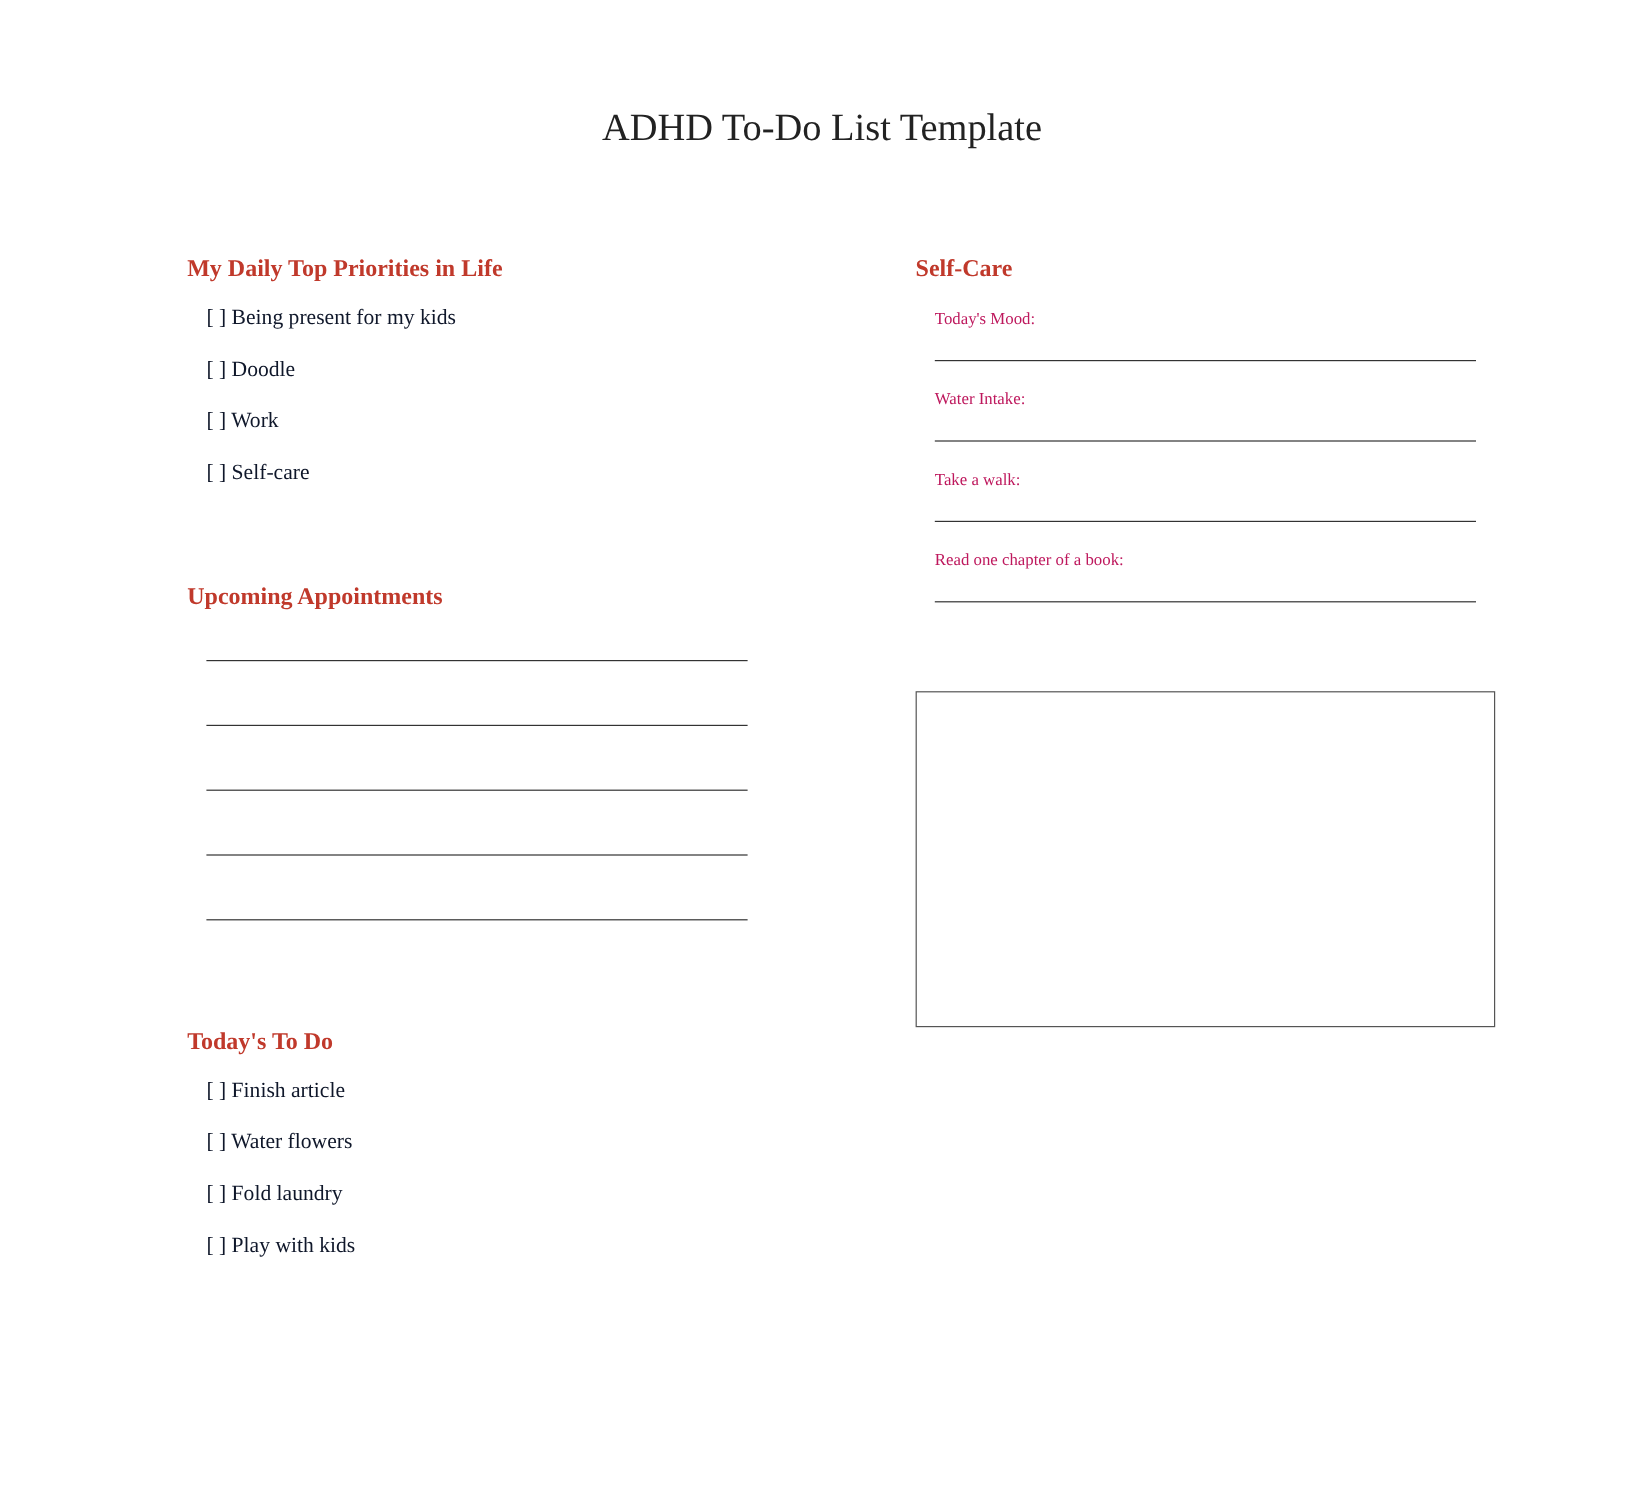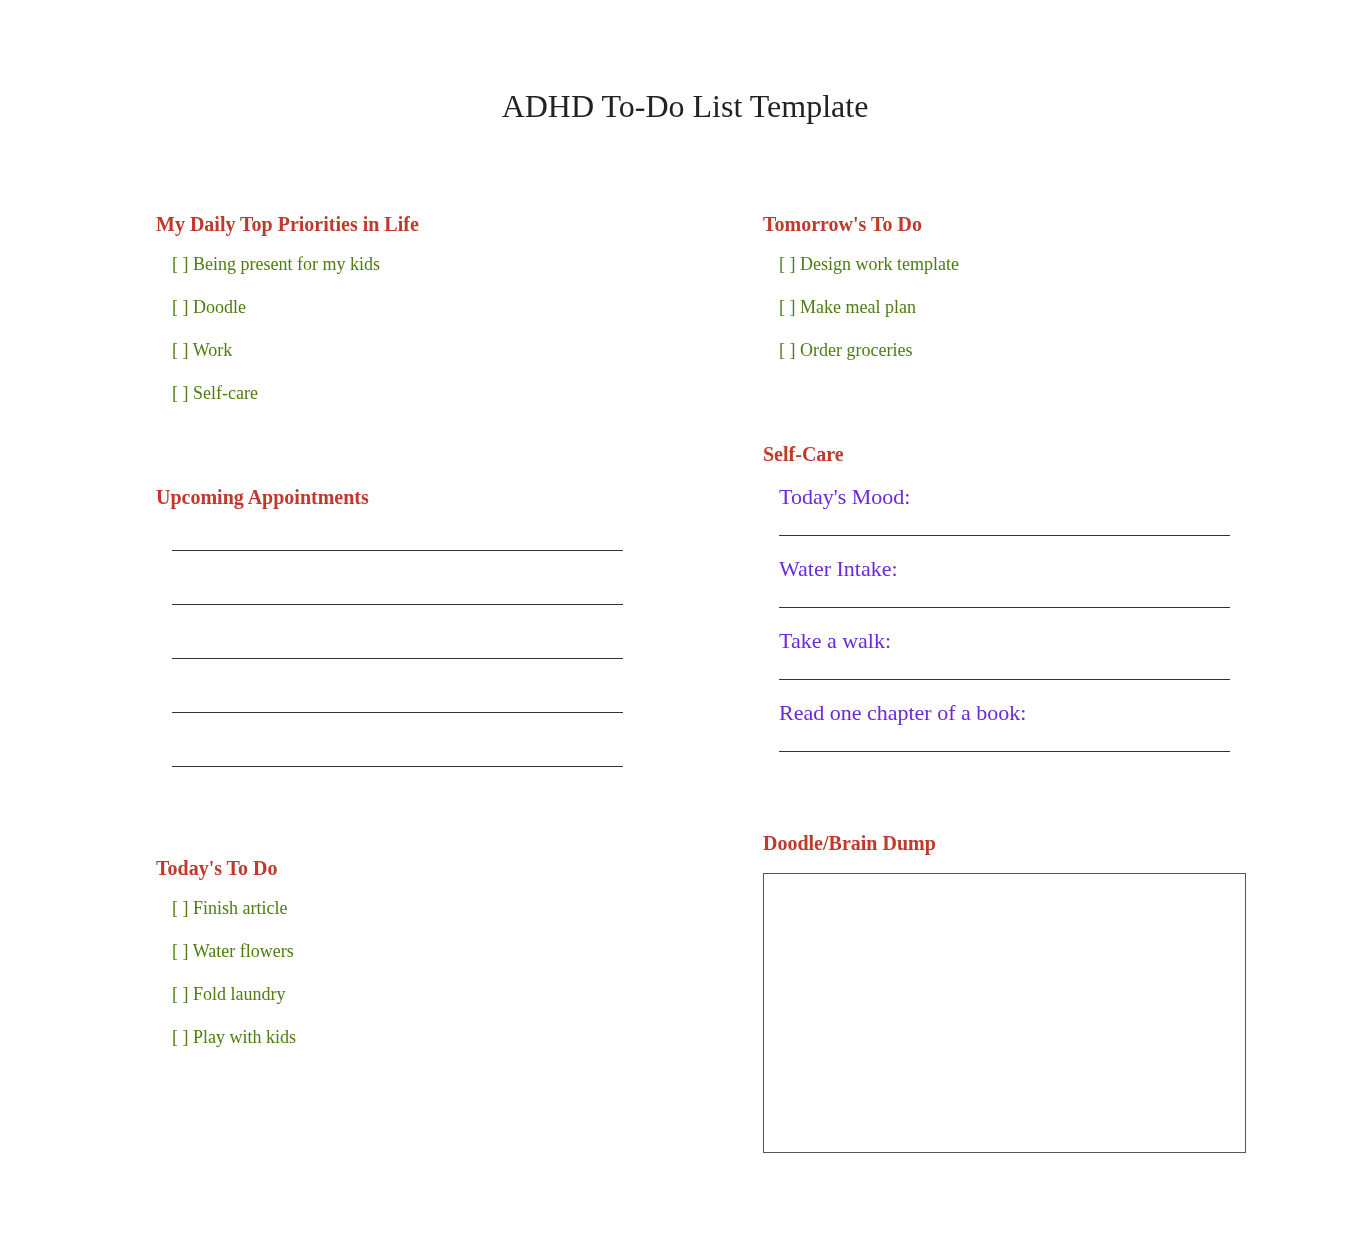--- a/index.html
+++ b/index.html
@@ -40,21 +40,21 @@
     .section-heading {
       color: #c0392b;
       font-weight: bold;
       font-size: 20px;
       margin-bottom: 18px;
     }
 
     .checklist-item {
       margin-bottom: 22px;
       font-size: 18px;
-      color: #4d7c0f;
+      color: #0f172a;
     }
 
     .section-block {
       margin-bottom: 28px;
     }
 
     .appointments-lines {
       margin-top: 10px;
     }
 
@@ -81,22 +81,22 @@
       height: 280px;
       margin-top: 10px;
       background: #fff;
     }
 
     .field-row {
       margin-bottom: 10px;
     }
 
     .field-row-label {
-      font-size: 22px;
-      color: #6d28d9;
+      font-size: 14px;
+      color: #be185d;
     }
 
     .field-underline {
       display: block;
       border: none;
       border-bottom: 1.5px solid #333;
       width: 100%;
       height: 24px;
       background: transparent;
       font-size: 18px;
@@ -142,28 +142,20 @@
         <div class="checklist-item">[ ] Water flowers</div>
         <div class="checklist-item">[ ] Fold laundry</div>
         <div class="checklist-item">[ ] Play with kids</div>
       </div>
     </div>
 
   </div>
 
   <div class="right-col">
 
-    <div class="section-block">
-      <div class="section-heading">Tomorrow's To Do</div>
-      <div>
-        <div class="checklist-item">[ ] Design work template</div>
-        <div class="checklist-item">[ ] Make meal plan</div>
-        <div class="checklist-item">[ ] Order groceries</div>
-      </div>
-    </div>
 
     <div class="section-block">
       <div class="section-heading">Self-Care</div>
 
       <div class="field-row">
         <span class="field-row-label">Today's Mood:</span>
         <input type="text" class="field-underline" style="">
       </div>
 
       <div class="field-row">
@@ -176,18 +168,17 @@
         <input type="text" class="field-underline" style="">
       </div>
 
       <div class="field-row">
         <span class="field-row-label">Read one chapter of a book:</span>
         <input type="text" class="field-underline" style="">
       </div>
     </div>
 
     <div class="section-block">
-      <div class="section-heading">Doodle/Brain Dump</div>
       <div class="doodle-box"></div>
     </div>
 
   </div>
 </div>
 
 </body></html>

